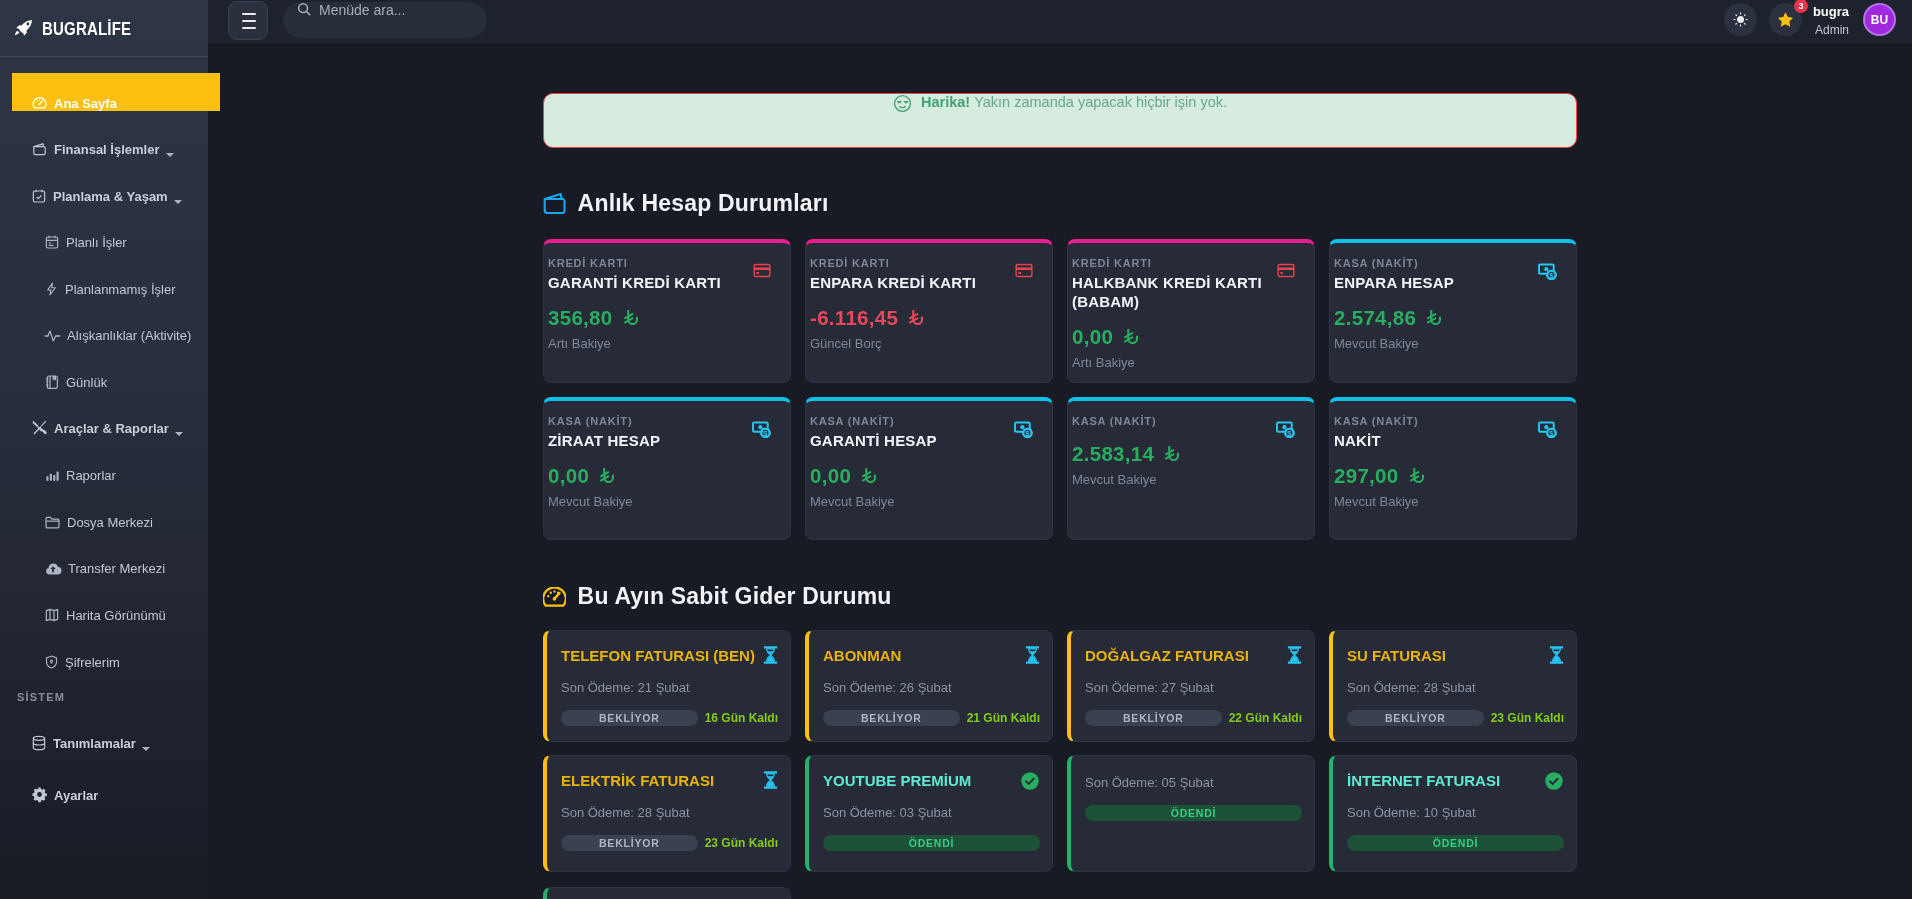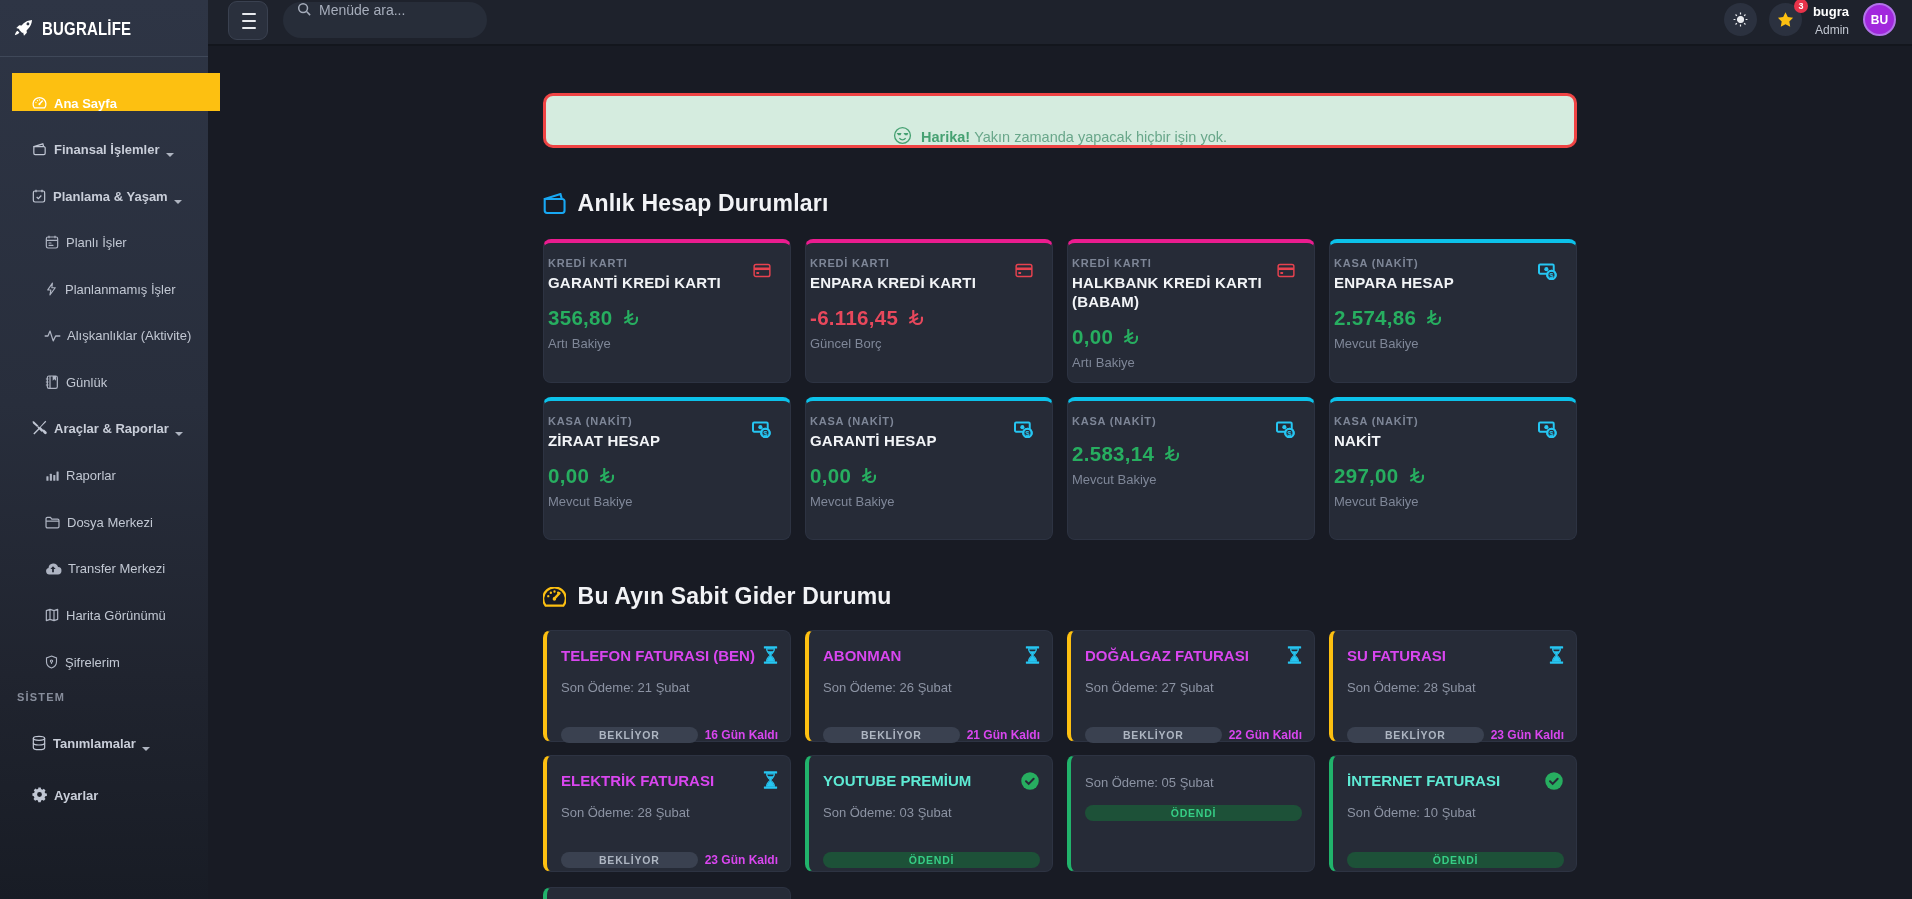--- a/index.html
+++ b/index.html
@@ -24,45 +24,45 @@
 .hamb{position:absolute;left:20px;top:1px;width:40px;height:39px;background:#2a303d;border:1px solid #3a4150;border-radius:9px}
 .hamb i{position:absolute;left:13px;width:14px;height:2px;background:#e8eaee;border-radius:1px}
 .search{position:absolute;left:75px;top:2px;width:204px;height:36px;background:#272d39;border-radius:18px;display:flex;align-items:flex-start;color:#a6adbb;font-size:14px}
 .search svg{margin-left:14px;margin-right:7px}
 .cbtn{position:absolute;top:3px;width:33px;height:33px;border-radius:50%;background:#2b313f;display:flex;align-items:center;justify-content:center}
 .badge3{position:absolute;left:1586px;top:-1px;width:14px;height:14px;border-radius:50%;background:#e8334a;color:#fff;font-size:9px;font-weight:bold;text-align:center;line-height:14px;z-index:3}
 .uname{position:absolute;left:1480px;top:4px;width:161px;text-align:right;color:#fff;font-weight:bold;font-size:13px}
 .urole{position:absolute;left:1480px;top:22.5px;width:161px;text-align:right;color:#c2c7d1;font-size:12px}
 .avatar{position:absolute;left:1655px;top:3px;width:33px;height:33px;border-radius:50%;background:#a128dd;border:2px solid #b273e9;color:#fff;font-weight:bold;font-size:12px;display:flex;align-items:center;justify-content:center}
 
-.alert{position:absolute;left:543px;top:93px;width:1034px;height:55px;background:#d5ecdf;border:3px solid #ef4444;border-radius:10px;display:flex;align-items:flex-end;justify-content:center;color:#69a78a;font-size:14.5px}
+.alert{position:absolute;left:543px;top:93px;width:1034px;height:55px;background:#d5ecdf;border:1px solid #ef4444;border-radius:10px;display:flex;align-items:flex-start;justify-content:center;color:#69a78a;font-size:14.5px}
 .alert b{color:#46a172;margin:0 4px 0 9px}
 .h2t{position:absolute;color:#f2f3f6;font-weight:bold;font-size:23px;left:543px;letter-spacing:.2px}
 .h2t .ic{vertical-align:-2.5px;margin-right:5px}
 .grid{position:absolute;left:543px;width:1034px;display:grid;grid-template-columns:repeat(4,1fr);gap:14px}
 .acard{background:#262b37;border-radius:8px;border:1px solid #2d3342;border-top:4px solid #ea1c8f;padding:13px 4px;position:relative}
 .acard.cash{border-top-color:#0cc2ea}
 .acard .typ{color:#7e8697;font-size:11px;font-weight:bold;letter-spacing:.8px;line-height:13px;margin-top:1px}
 .acard .ttl{color:#f2f4f7;font-size:15px;font-weight:bold;letter-spacing:.2px;margin-top:3px;line-height:19px;max-width:200px}
 .acard .amt{font-size:20.5px;font-weight:bold;margin-top:13px;line-height:26px;display:flex;align-items:center;gap:11px;letter-spacing:.3px}
 .amt.pos{color:#27ae60}.amt.neg{color:#e8485c}
 .acard .sub{color:#7f8798;font-size:13px;margin-top:6px;line-height:13px}
 .acard .cic{position:absolute;right:19px;top:20px}
 .gcard{background:#262b37;border-radius:8px;border:1px solid #2d3342;border-left:4px solid #fdc011;padding:15px 12px 0 14px;position:relative}
 .gcard.paid{border-left-color:#21b36b}
 .gcard .trow{display:flex;justify-content:space-between;align-items:flex-start}
-.gcard .ttl{color:#d946ef;font-size:15px;font-weight:bold;line-height:20px}
+.gcard .ttl{color:#eab308;font-size:15px;font-weight:bold;line-height:20px}
 .gcard.paid .ttl{color:#5eead4}
 .gcard .due{color:#8c93a3;font-size:13px;margin-top:14px}
 .gcard.two .due{margin-top:4px}
 .gcard.two .srow{margin-top:15px}
-.gcard .srow{display:flex;align-items:center;margin-top:32px;gap:7px}
+.gcard .srow{display:flex;align-items:center;margin-top:15px;gap:7px}
 .pill{flex:1;height:16px;border-radius:8px;background:#3a4150;color:#aeb6c2;font-size:10.5px;font-weight:bold;letter-spacing:.8px;text-align:center;line-height:16px}
 .pill.ok{background:#1d5138;color:#36ce85}
-.days{color:#d946ef;font-weight:bold;font-size:12px;white-space:nowrap}
+.days{color:#84cc16;font-weight:bold;font-size:12px;white-space:nowrap}
 </style>
 </head>
 <body>
 
 <div class="topbar">
   <div class="hamb">
       <i style="top:11px"></i>
       <i style="top:18px"></i>
       <i style="top:25px"></i>
     </div>

